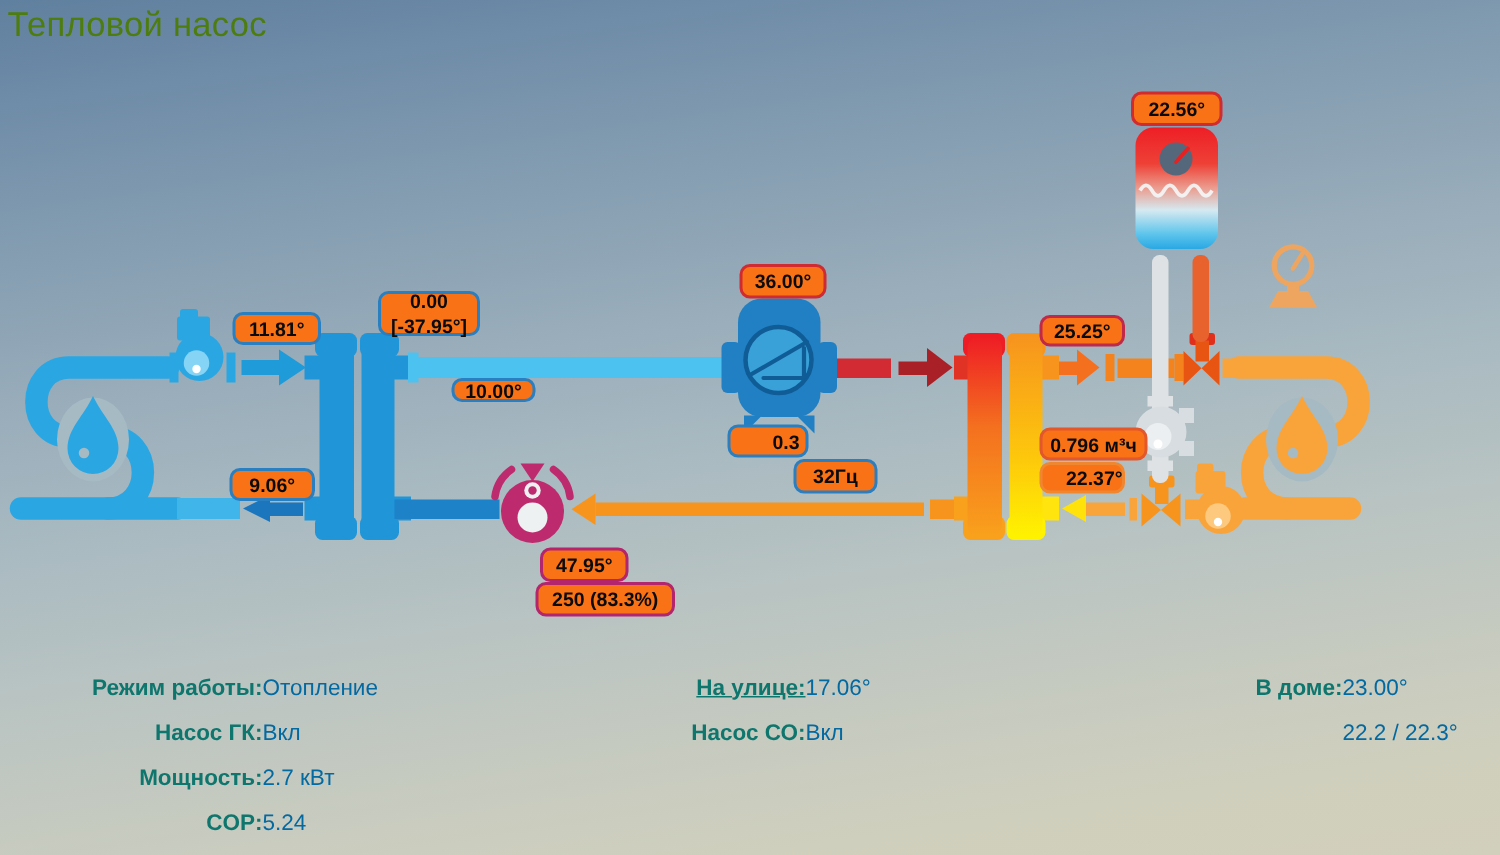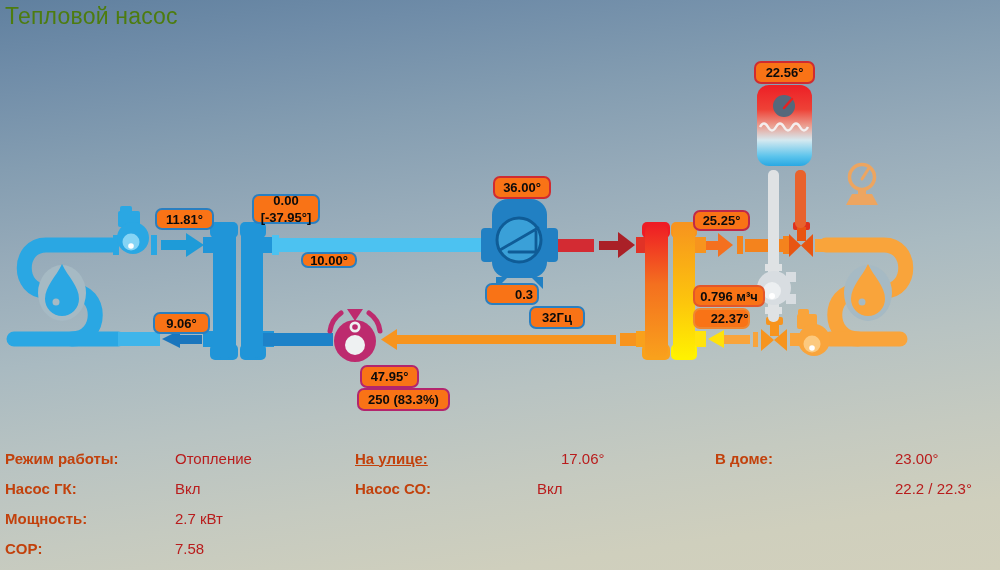--- a/index.html
+++ b/index.html
@@ -23,22 +23,22 @@
   .badge.orange{border-color:#ef8731;padding-left:20px;}
   .badge.magenta{border-color:#b3256d;text-align:center;}
   .badge.right{justify-content:flex-end;}
   .badge.two-line{flex-direction:column;line-height:17px;}
   svg.diagram{position:absolute;left:0;top:0;}
   .status{
     position:absolute;left:5px;top:443px;width:992px;
     display:grid;grid-template-columns:170px 180px 182px 178px 180px 1fr;
     grid-auto-rows:30px;align-items:center;font-size:15px;color:#1f1f1f;
   }
-  .status .lbl{font-weight:bold;color:#c2410c;}
-  .status .val{color:#b91c1c;}
+  .status .lbl{font-weight:bold;color:#0f766e;text-align:right;}
+  .status .val{color:#0369a1;}
 </style>
 </head>
 <body>
 
 <div class="title">Тепловой насос</div>
 
 <svg class="diagram" width="1000" height="440" viewBox="0 0 1000 440">
   <defs>
     <linearGradient id="condL" x1="0" y1="0" x2="0" y2="1">
       <stop offset="0%" stop-color="#ee1c25"></stop>
@@ -245,28 +245,28 @@
 <div class="badge magenta" style="left:357px;top:388px;width:93px;height:23px;">250 (83.3%)</div>
 <div class="badge crimson" style="left:693px;top:210px;width:57px;height:21px;">25.25°</div>
 <div class="badge orangered" style="left:693px;top:285px;width:72px;height:22px;">0.796 м³ч</div>
 <div class="badge orange" style="left:693px;top:308px;width:57px;height:21px;">22.37°</div>
 <div class="badge red" style="left:754px;top:61px;width:61px;height:23px;">22.56°</div>
 
 <div class="status">
   <div class="lbl" style="grid-row:1;grid-column:1;">Режим работы:</div>
   <div class="val" style="grid-row:1;grid-column:2;">Отопление</div>
   <div class="lbl" style="grid-row:1;grid-column:3;text-decoration:underline;">На улице:</div>
-  <div class="val" style="grid-row:1;grid-column:4;margin-left:24px;">17.06°</div>
+  <div class="val" style="grid-row:1;grid-column:4;">17.06°</div>
   <div class="lbl" style="grid-row:1;grid-column:5;">В доме:</div>
   <div class="val" style="grid-row:1;grid-column:6;">23.00°</div>
 
   <div class="lbl" style="grid-row:2;grid-column:1;">Насос ГК:</div>
   <div class="val" style="grid-row:2;grid-column:2;">Вкл</div>
   <div class="lbl" style="grid-row:2;grid-column:3;">Насос СО:</div>
   <div class="val" style="grid-row:2;grid-column:4;">Вкл</div>
   <div class="val" style="grid-row:2;grid-column:6;">22.2 / 22.3°</div>
 
   <div class="lbl" style="grid-row:3;grid-column:1;">Мощность:</div>
   <div class="val" style="grid-row:3;grid-column:2;">2.7 кВт</div>
 
   <div class="lbl" style="grid-row:4;grid-column:1;">COP:</div>
-  <div class="val" style="grid-row:4;grid-column:2;">7.58</div>
+  <div class="val" style="grid-row:4;grid-column:2;">5.24</div>
 </div>
 
 </body></html>

